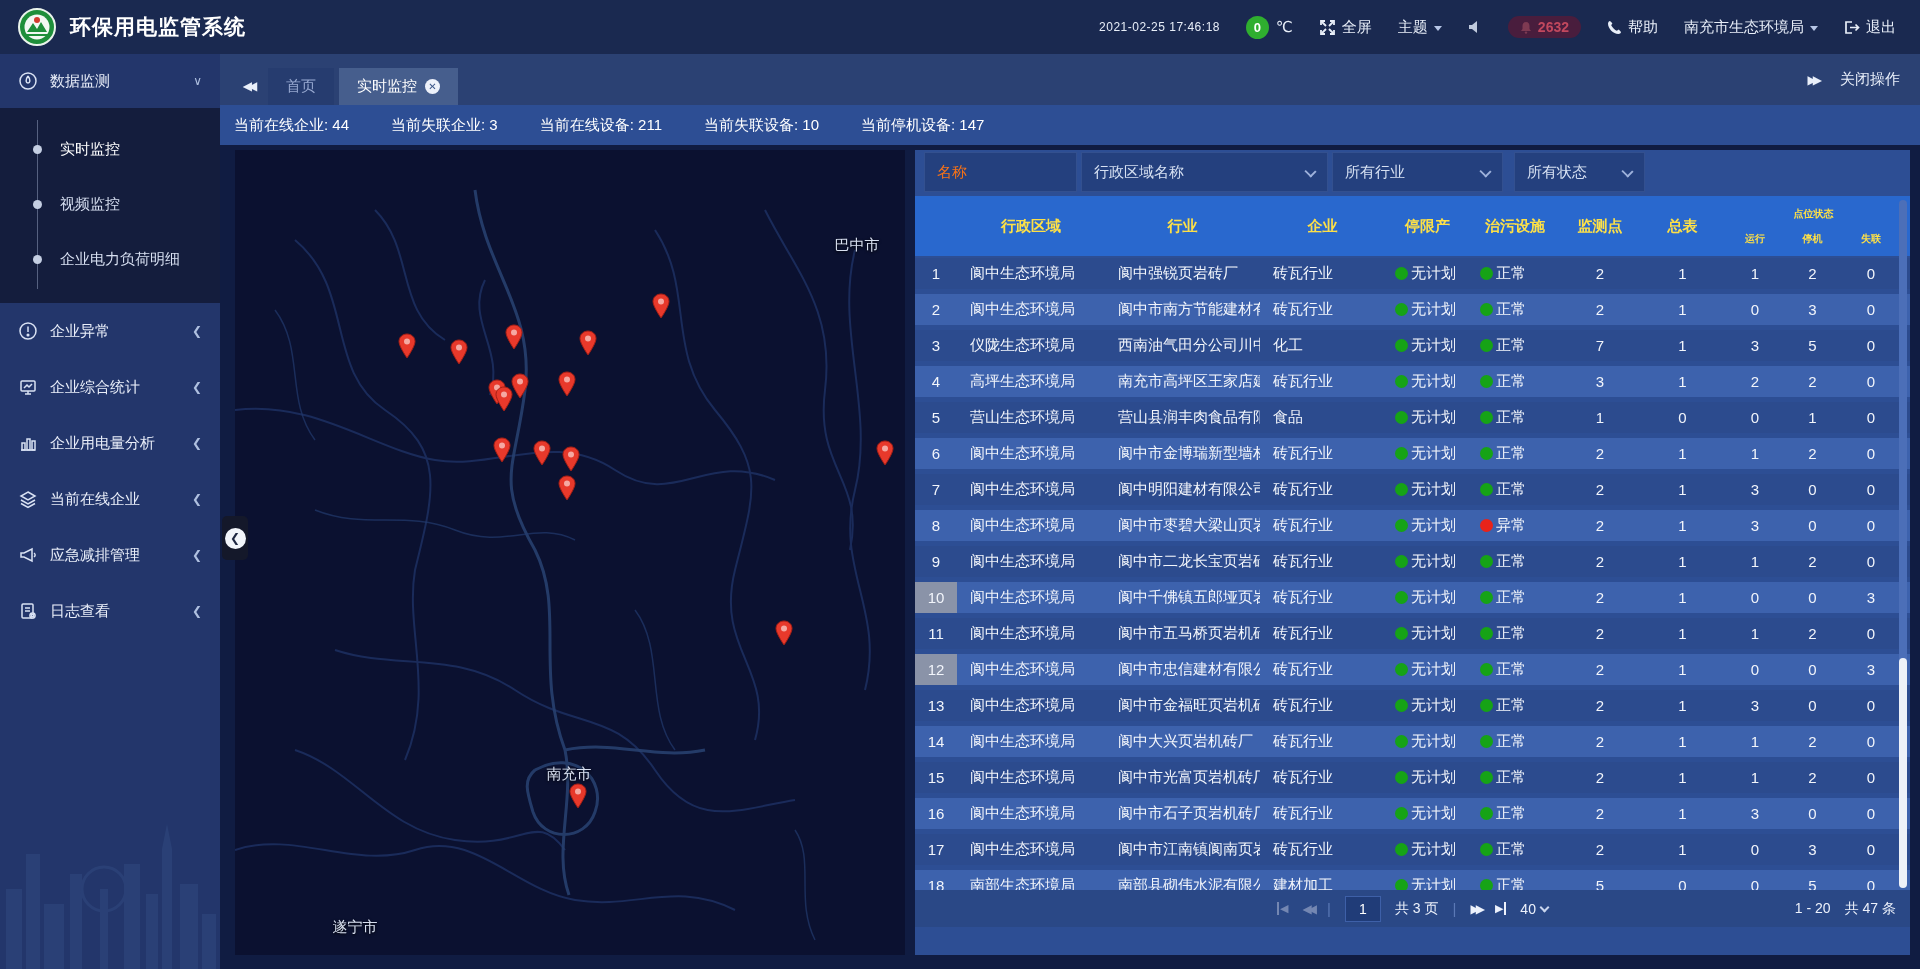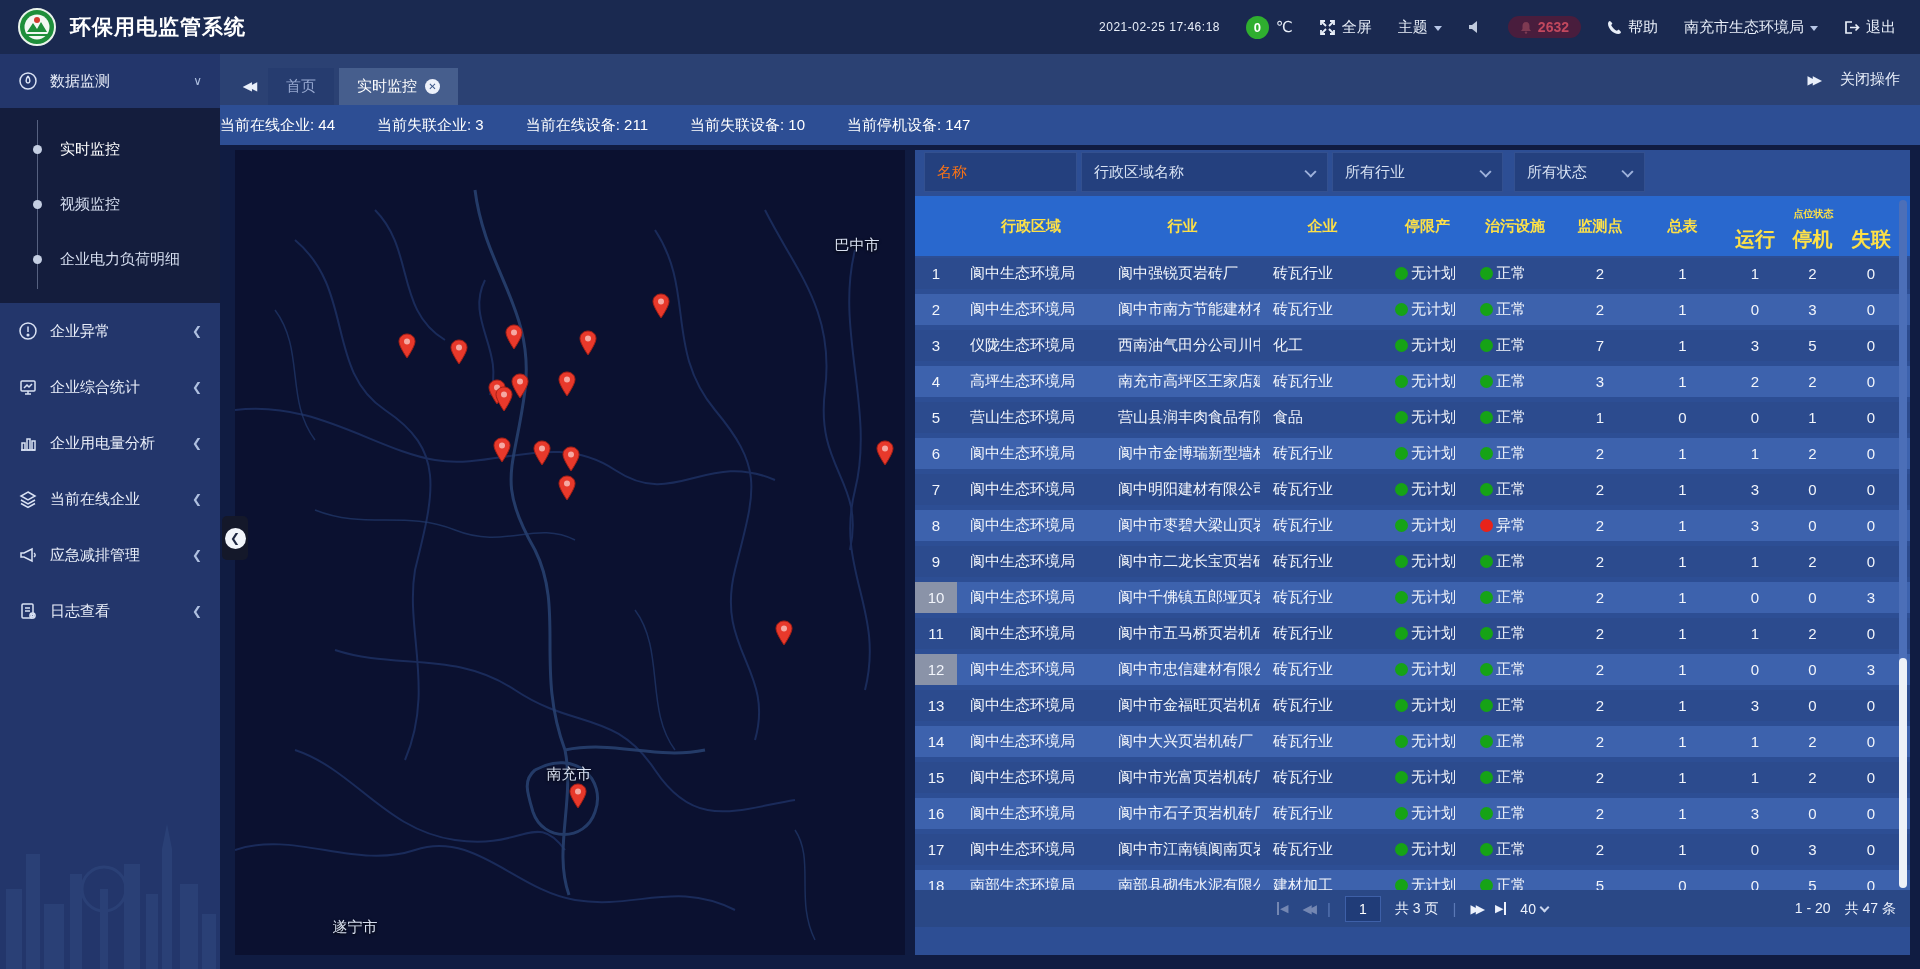--- a/index.html
+++ b/index.html
@@ -46,21 +46,21 @@
   .dbl-tri { font-size:12px; letter-spacing:-4px; display:inline-block; }
   .tabs { position:absolute; left:48px; bottom:0; display:flex; height:37px; }
   .tab { height:37px; display:flex; align-items:center; gap:8px; padding:0 18px; font-size:15px;
          background:#263C6F; color:#97A8D0; margin-right:5px; cursor:pointer; }
   .tab.active { background:#465E8D; color:#FFFFFF; }
   .tab-close { width:15px; height:15px; border-radius:50%; background:#EDF1FA; color:#3A5588;
                font-size:10px; font-weight:bold; display:flex; align-items:center; justify-content:center; line-height:1; }
   .tabstrip-right { position:absolute; right:20px; top:0; height:51px; display:flex; align-items:center; gap:22px;
                     color:#E9EFFA; font-size:15px; }
 
-  .statsbar { height:40px; background:#2D4E94; display:flex; align-items:center; gap:42px; 
+  .statsbar { height:40px; background:#2D4E94; display:flex; align-items:center; gap:42px; padding-left:14px;
               font-size:15px; color:#FFFFFF; }
 
   .workarea { position:relative; height:824px; background:#101C42; }
 
   
   .map-panel { position:absolute; left:15px; top:5px; width:670px; height:805px; background:#0B1130; overflow:visible; }
   .map-roads { position:absolute; left:0; top:0; }
   .map-label { position:absolute; color:#D8E0F0; font-size:15px; text-shadow:0 1px 3px #000; transform:translate(-50%,-50%); white-space:nowrap; }
   .pin { position:absolute; width:20px; height:26px; }
   .collapse-handle { position:absolute; left:-13px; top:366px; width:26px; height:44px; background:#14182A;
@@ -77,21 +77,21 @@
                       border-bottom:2px solid #9FB2DC; transform:rotate(45deg) scale(1,.9); }
   .f-input { color:#f97316; }
 
   .tbl { --cols:42px 148px 155px 125px 85px 90px 80px 85px 60px 55px 62px; }
   .tbl-header { position:absolute; left:0; top:46px; width:995px; height:60px; background:#2968CE;
                 display:grid; grid-template-columns:var(--cols); grid-template-rows:26px 34px;
                 font-size:15px; font-weight:bold; color:#fde047; }
   .th { grid-row:1 / span 2; display:flex; align-items:center; justify-content:center; }
   .th-group { grid-column:9 / span 3; grid-row:1; display:flex; align-items:flex-end; justify-content:center;
               font-size:10px; padding-bottom:1px; }
-  .th-sub { grid-row:2; display:flex; align-items:center; justify-content:center; font-size:20px; }
+  .th-sub { grid-row:2; display:flex; align-items:center; justify-content:center; font-size:10px; }
 
   .rows-viewport { position:absolute; left:0; top:108px; width:995px; height:632px; overflow:hidden; }
   .trow { display:grid; grid-template-columns:var(--cols); height:31px; margin-bottom:5px; font-size:15px;
           color:#F2F5FB; cursor:pointer; }
   .trow.odd  { background:#2C4B8E; }
   .trow.even { background:#3D62AD; }
   .td { display:flex; align-items:center; justify-content:center; overflow:hidden; white-space:nowrap; }
   .td.left { justify-content:flex-start; padding-left:13px; }
   .td.st { justify-content:flex-start; padding-left:10px; gap:3px; }
   .td.num-cell.hl { background:#8A93A8; }

